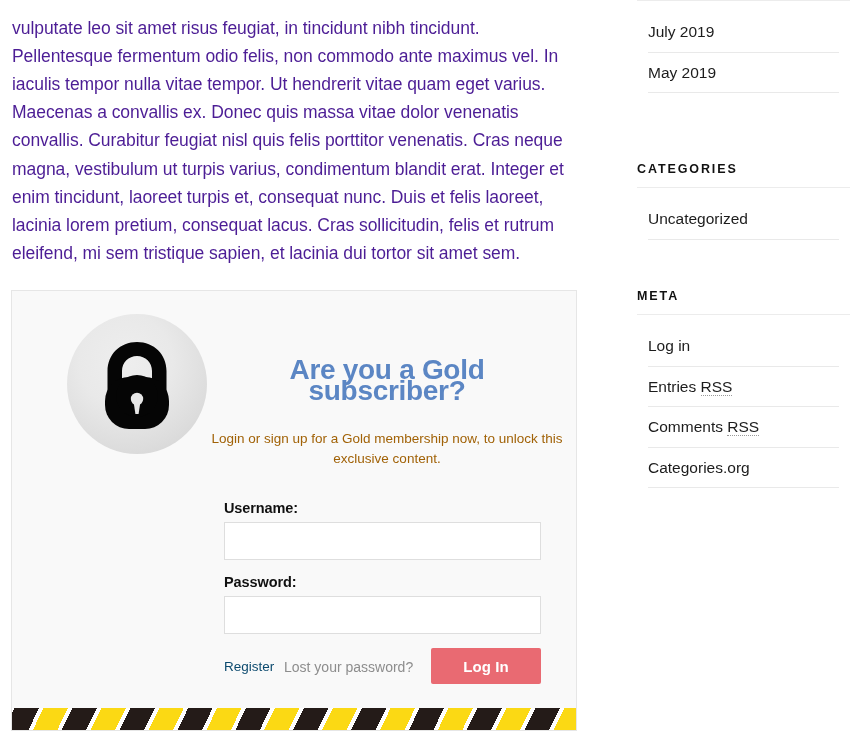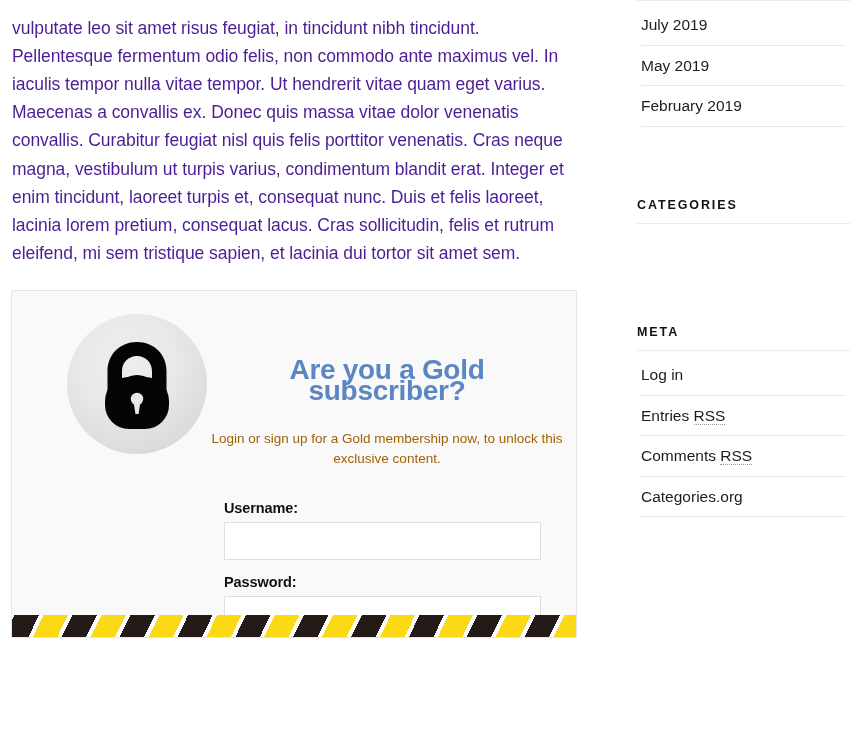--- a/index.html
+++ b/index.html
@@ -42,21 +42,21 @@
     color: #4c1d95;
     letter-spacing: -0.05px;
   }
 
   
   .paywall-card {
     position: absolute;
     left: 11px;
     top: 290px;
     width: 566px;
-    height: 348px;
+    height: 441px;
     background: #f9f9f9;
     border: 1px solid #e6e6e6;
     box-sizing: border-box;
     overflow: hidden;
   }
 
   .lock-badge {
     position: absolute;
     left: 55px;
     top: 23px;
@@ -185,21 +185,21 @@
   
   .sidebar {
     position: absolute;
     left: 637px;
     top: 0px;
     width: 213px;
     height: 743px;
   }
   .side-list {
     list-style: none;
-    margin: 4px;
+    margin: 11px;
     padding: 0;
   }
   .side-item {
     border-bottom: 1px solid #e9e9e9;
     height: 39.6px;
     line-height: 39.6px;
     font-size: 15.5px;
     color: #1c1c1c;
     overflow: hidden;
     white-space: nowrap;
@@ -229,21 +229,20 @@
     position: absolute;
     left: 0;
     width: 213px;
   }
   #widget-archives { top: 0px; }
   #widget-categories { top: 155px; }
   #widget-meta { top: 282px; }
   .widget-title-row {
     height: 32px;
     line-height: 26px;
-    margin-top: 36px;
   }
 </style>
 </head>
 <body>
 
 <div class="page">
 
   <div class="main-col">
 
     <p class="post-body">vulputate leo sit amet risus feugiat, in tincidunt nibh tincidunt. Pellentesque fermentum odio felis, non commodo ante maximus vel. In iaculis tempor nulla vitae tempor. Ut hendrerit vitae quam eget varius. Maecenas a convallis ex. Donec quis massa vitae dolor venenatis convallis. Curabitur feugiat nisl quis felis porttitor venenatis. Cras neque magna, vestibulum ut turpis varius, condimentum blandit erat. Integer et enim tincidunt, laoreet turpis et, consequat nunc. Duis et felis laoreet, lacinia lorem pretium, consequat lacus. Cras sollicitudin, felis et rutrum eleifend, mi sem tristique sapien, et lacinia dui tortor sit amet sem.</p>
@@ -297,31 +296,33 @@
 
     <div class="widget" id="widget-archives">
       <div class="top-rule"></div>
       <ul class="side-list">
         <li class="side-item">
           <a href="#">July 2019</a>
         </li>
         <li class="side-item">
           <a href="#">May 2019</a>
         </li>
-        <li class="side-item">
-          <a href="#">February 2019</a>
-        </li>
       </ul>
     </div>
 
     <div class="widget" id="widget-categories">
       <div class="widget-title-row">
         <span class="widget-title">Categories</span>
       </div>
       <div class="top-rule"></div>
+      <ul class="side-list">
+        <li class="side-item">
+          <a href="#">Uncategorized</a>
+        </li>
+      </ul>
     </div>
 
     <div class="widget" id="widget-meta">
       <div class="widget-title-row">
         <span class="widget-title">Meta</span>
       </div>
       <div class="top-rule"></div>
       <ul class="side-list">
         <li class="side-item">
           <a href="#"><span>Log in</span></a>

